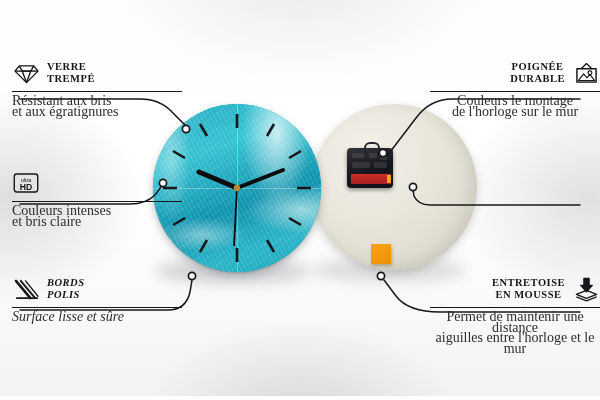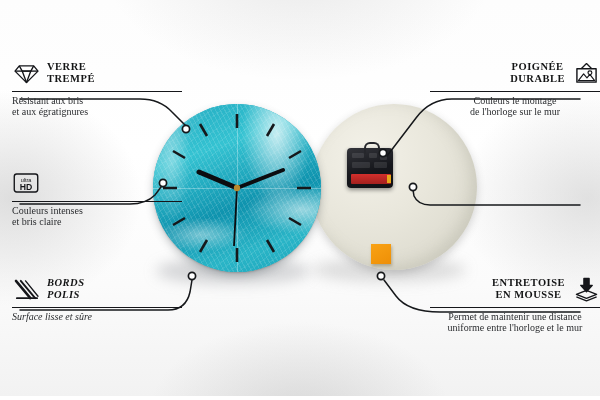--- a/index.html
+++ b/index.html
@@ -180,21 +180,21 @@
     text-transform: uppercase;
   }
   .rule {
     height: 1px;
     background: #15161a;
     margin-top: 3px;
     margin-bottom: 4px;
   }
   .feat-sub {
     font-family: "Liberation Serif", serif;
-    font-size: 10px;
+    font-size: 14px;
     line-height: 10.5px;
     color: #2b2d30;
   }
 
   
   #feature-verre       { top: 58px; }
   #feature-impression  { top: 168px; }
   #feature-bords       { top: 274px; font-style: italic; }
   #feature-poignee     { top: 58px; }
   #feature-mecanisme   { top: 166px; }
@@ -373,17 +373,17 @@
         <svg viewBox="0 0 26 26" width="25" height="25" fill="none" stroke="#15161a" stroke-width="1.4" stroke-linejoin="round">
           <path d="M10.3 1.5 h5.4 v7.2 h3.3 L13 15.4 L7 8.7 h3.3 z" fill="#15161a"></path>
           <path d="M13 13.8 L23.5 18 L13 22.2 L2.5 18 Z"></path>
           <path d="M2.5 20.6 L13 24.8 L23.5 20.6"></path>
         </svg>
       </span>
     </div>
     <div class="rule"></div>
     <div class="feat-sub">
       <span>Permet de maintenir une distance</span><br>
-      <span>uniforme entre l'horloge et le mur</span>
+      <span>aiguilles entre l'horloge et le mur</span>
     </div>
   </div>
 
 </div>
 
 </body></html>

